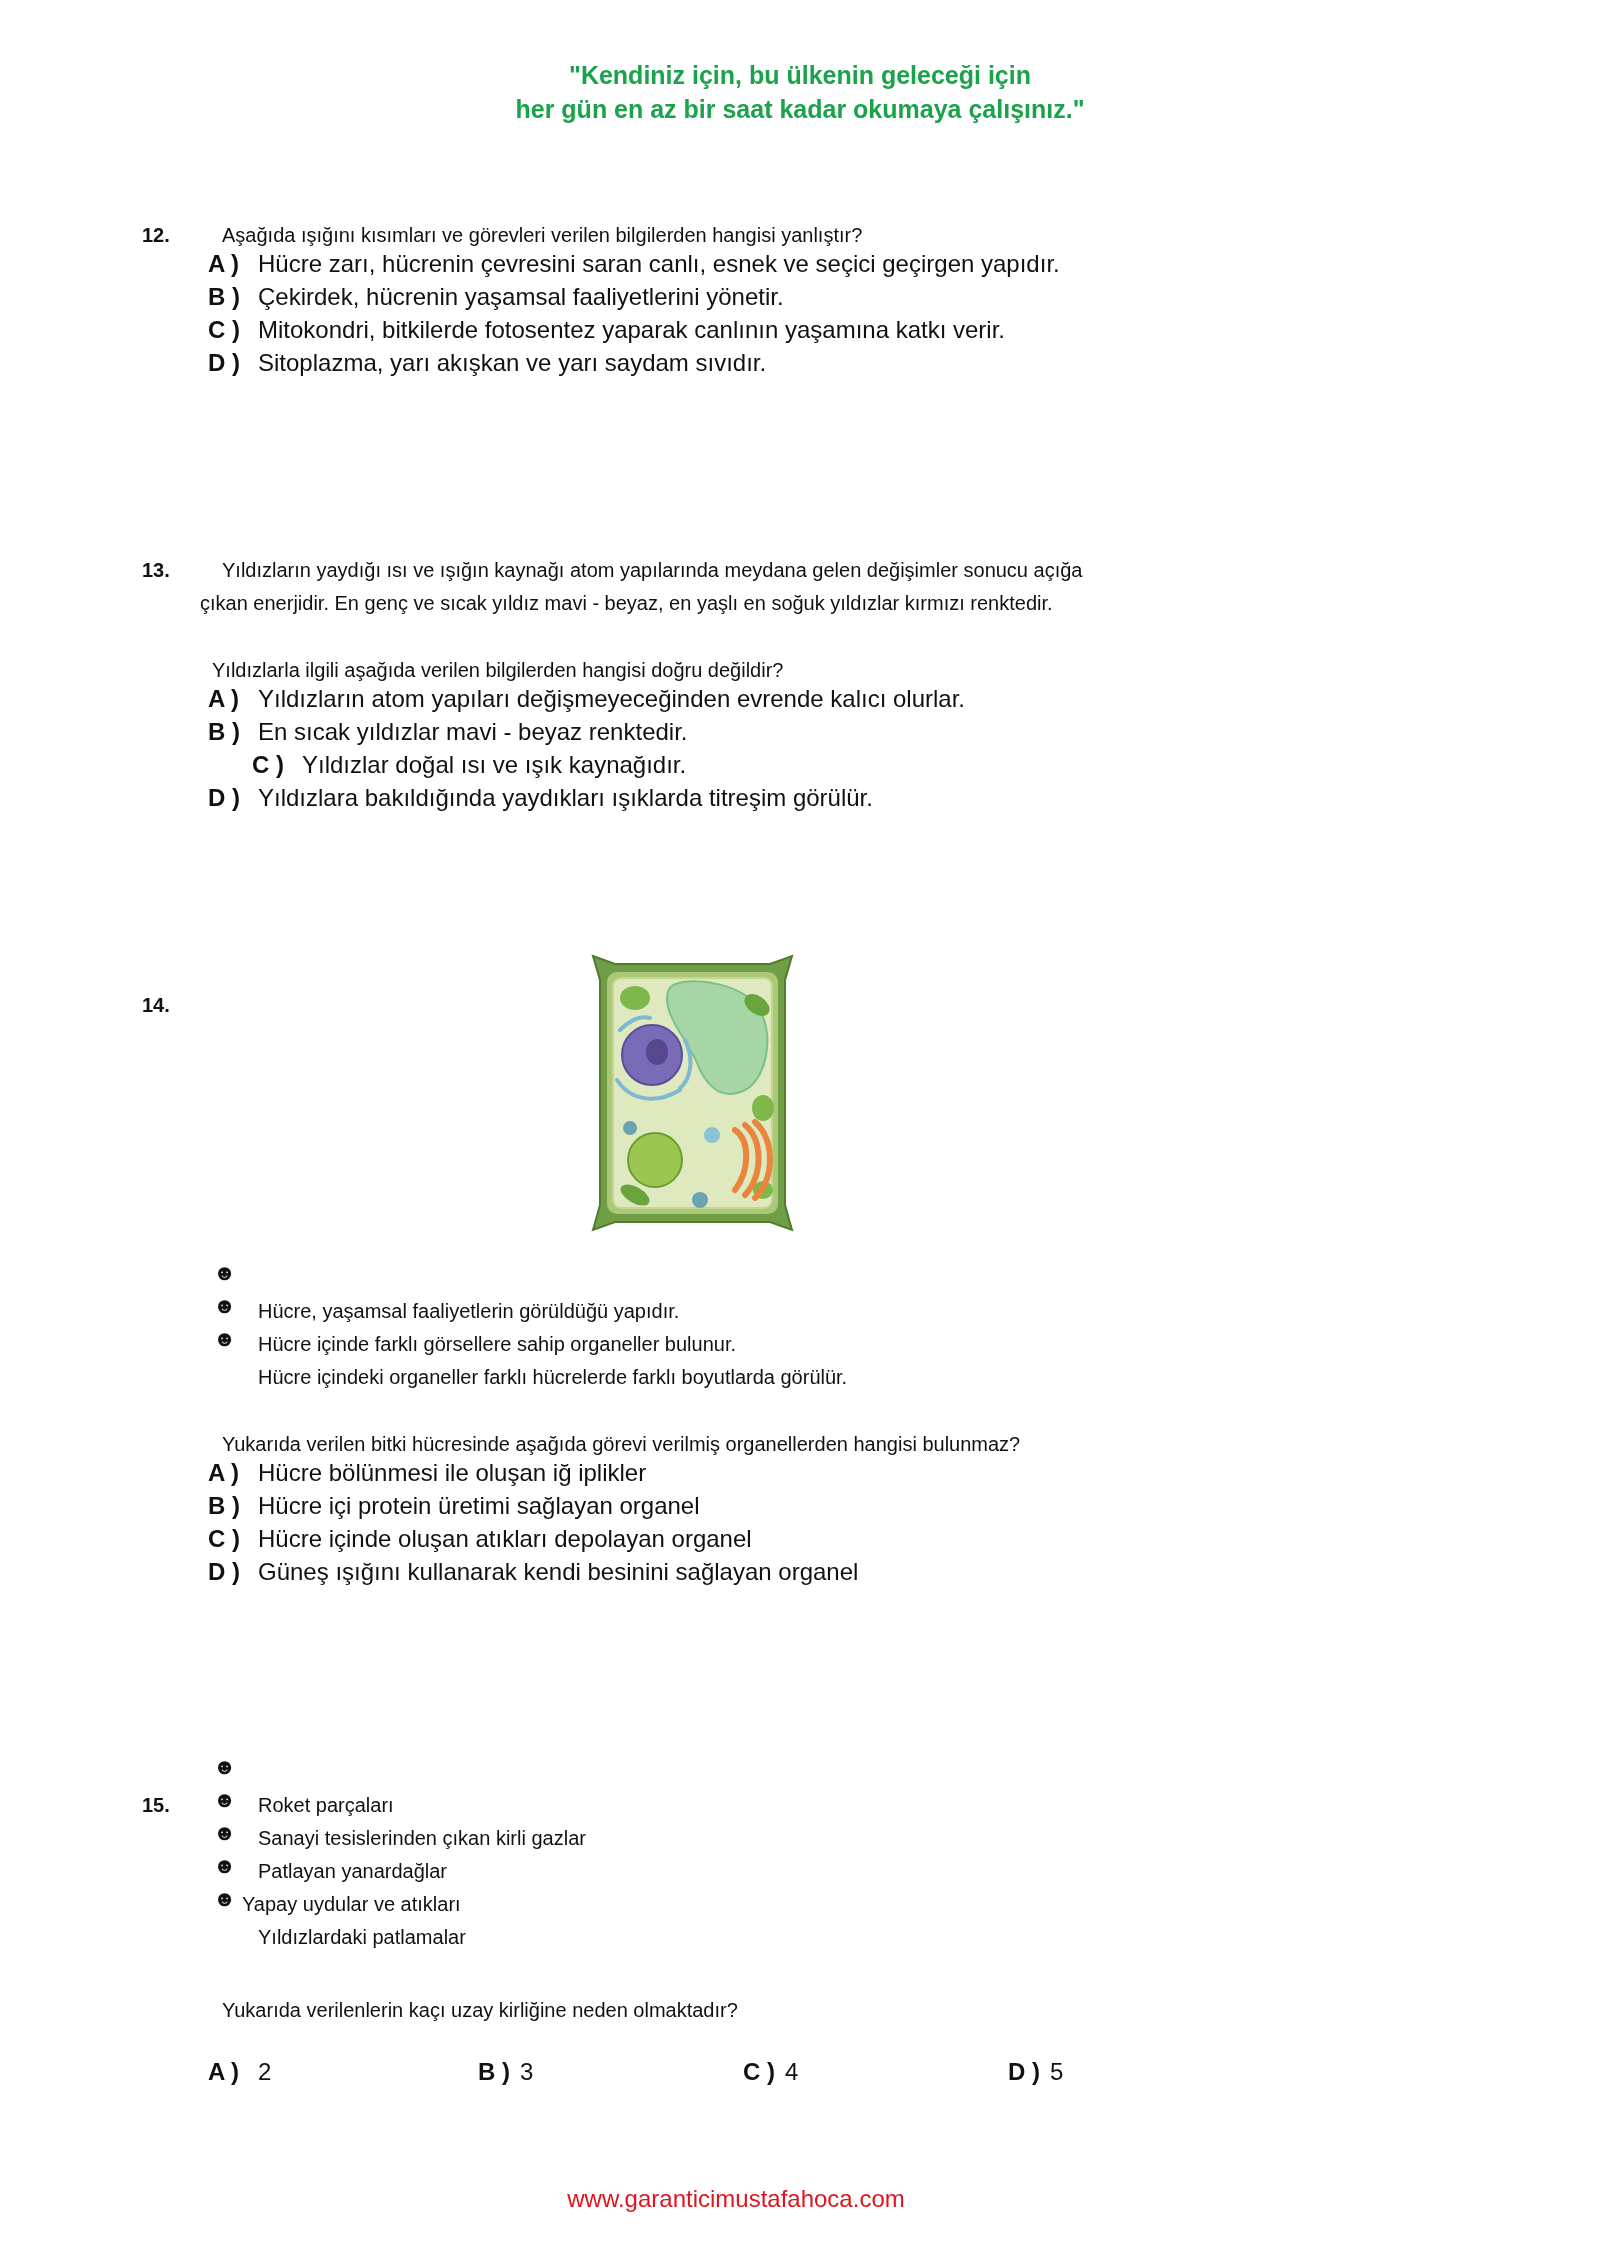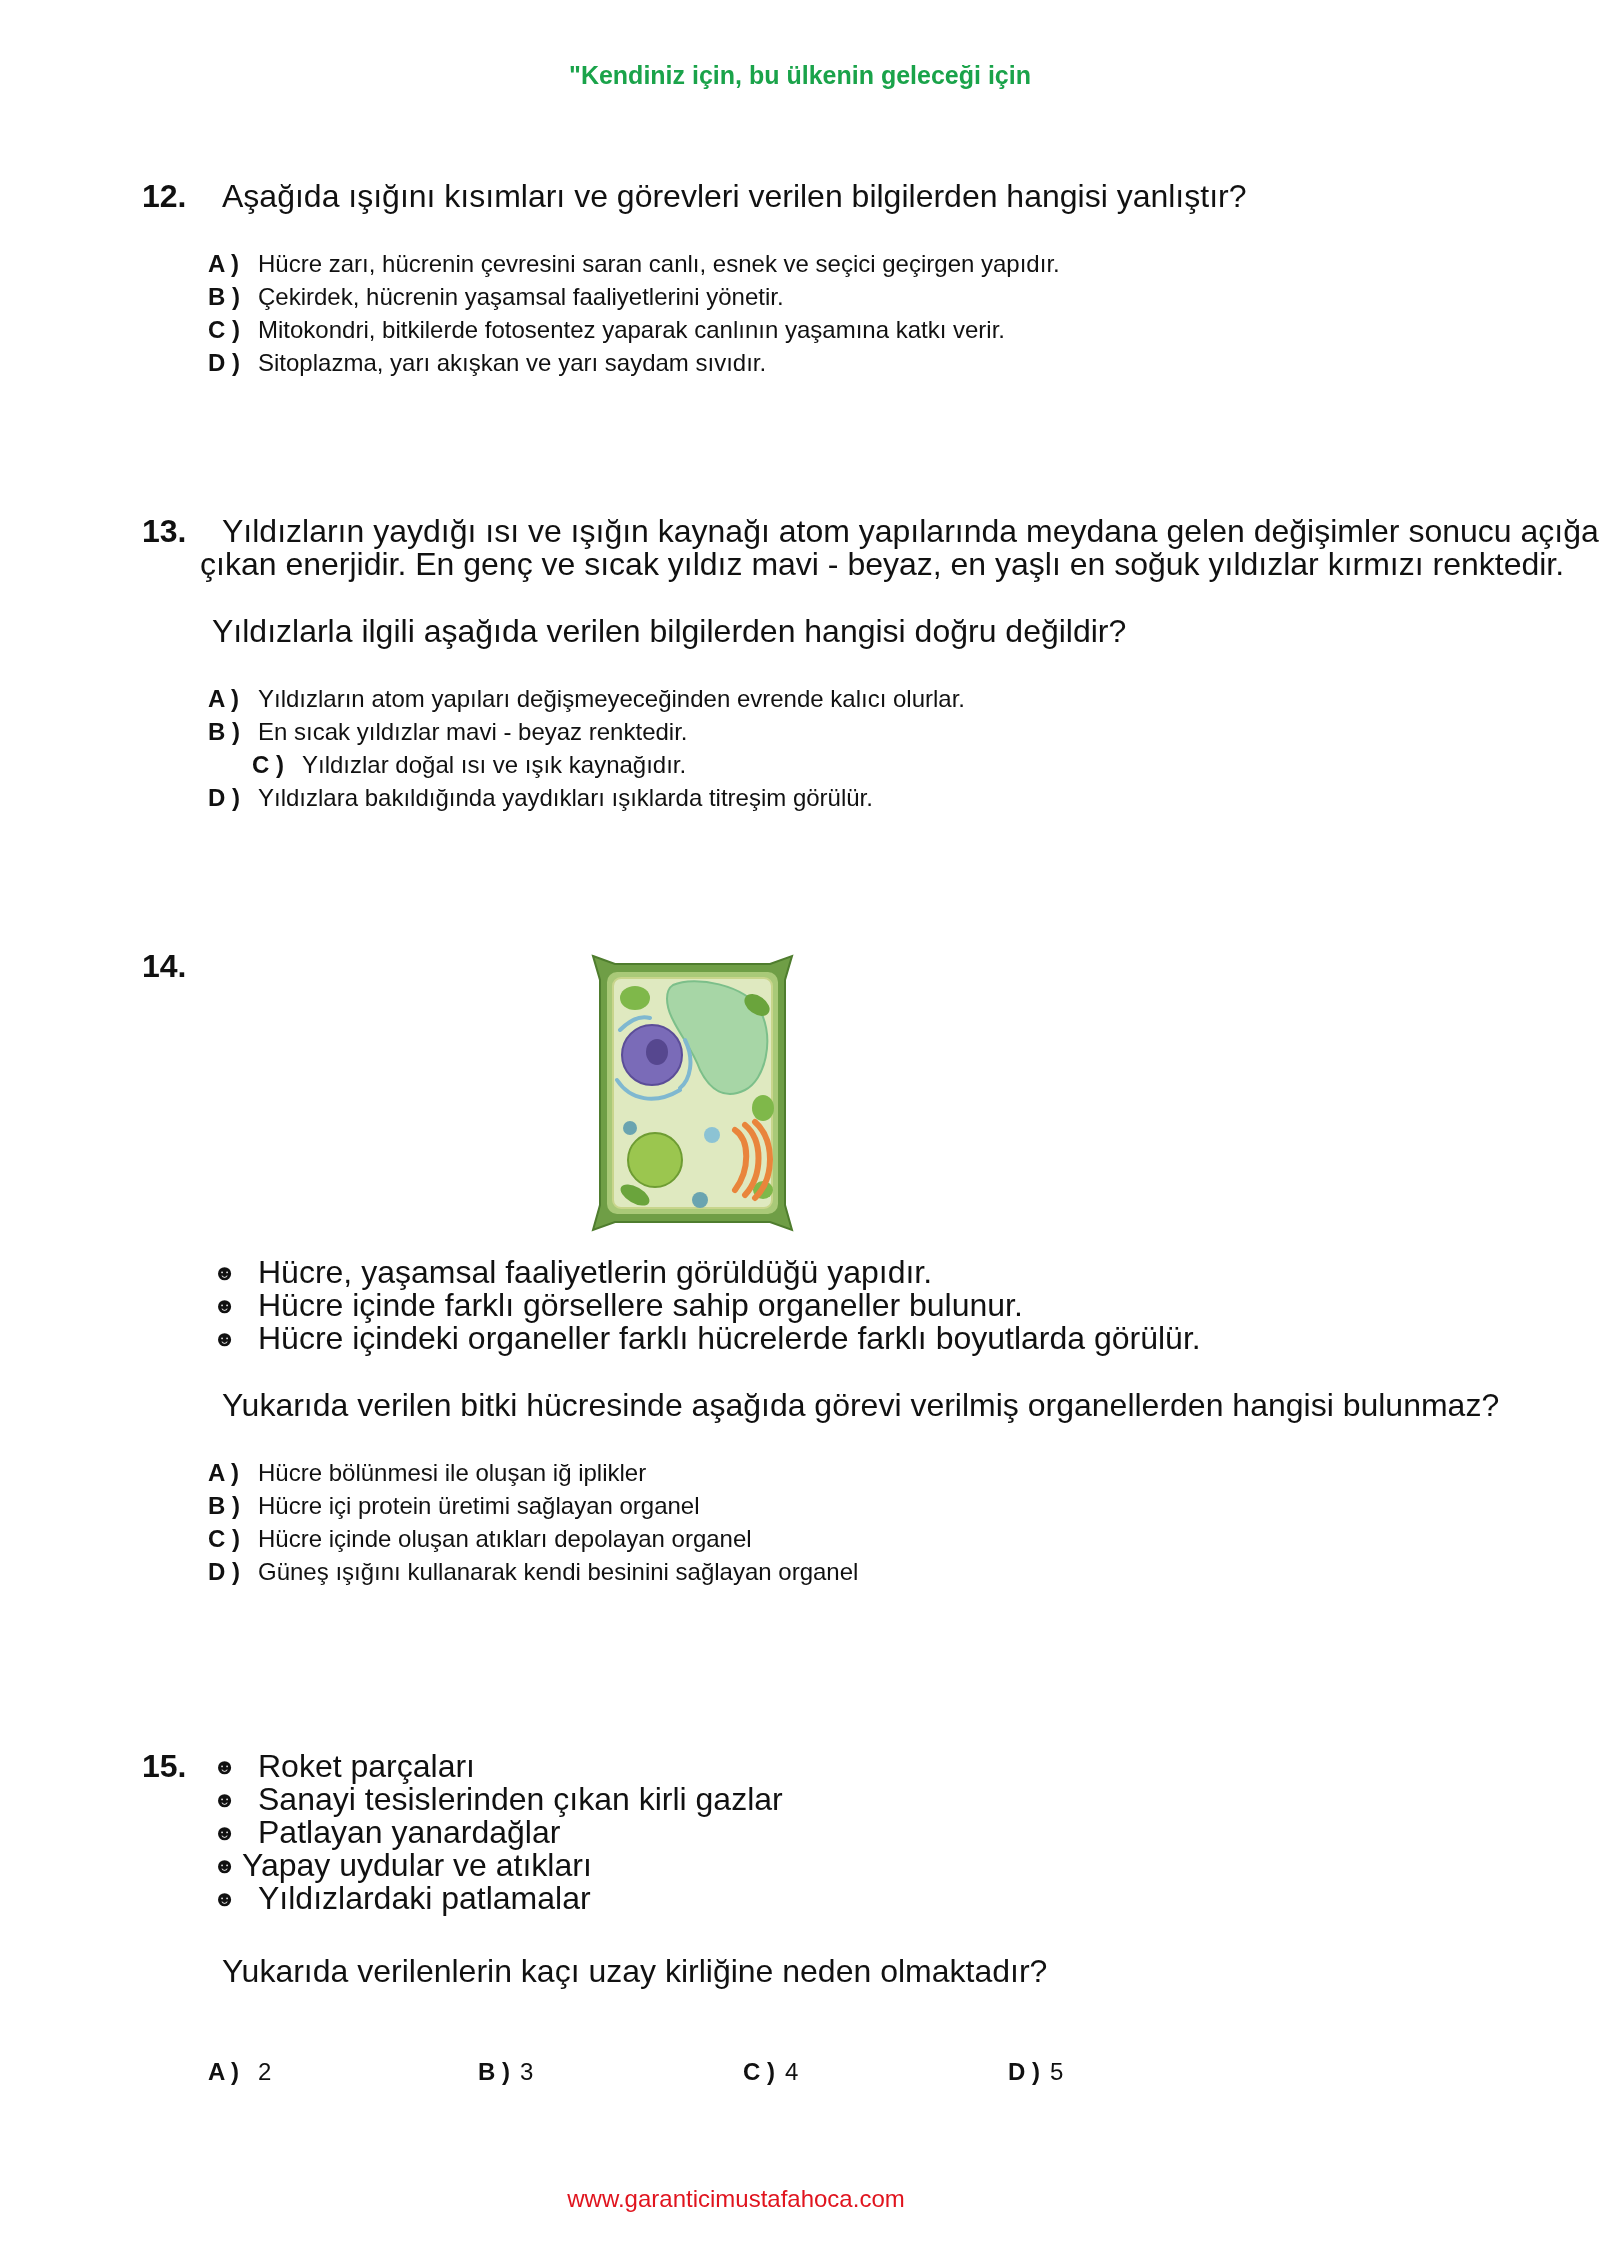--- a/index.html
+++ b/index.html
@@ -1,33 +1,34 @@
 <!DOCTYPE html>
 <html><head>
   <meta charset="utf-8">
   <style>
     html, body { margin: 0; padding: 0; background: #ffffff; }
     body { width: 1600px; height: 2262px; position: relative; overflow: hidden;
            font-family: "Liberation Sans", sans-serif; color: #111111; }
     .motto { position: absolute; left: 0; width: 1600px; top: 58px; text-align: center;
              color: #1aa34a; font-weight: bold; font-size: 25px; line-height: 34px; }
-    .abs { position: absolute; font-size: 32px; line-height: 33px; white-space: nowrap; }
+    .abs { position: absolute; font-size: 20px; line-height: 33px; white-space: nowrap; margin-top: 39px; }
     .qnum { font-weight: bold; }
     .opt { position: absolute; font-size: 24px; line-height: 33px; white-space: nowrap; }
     .opt .letter { font-weight: bold; display: inline-block; width: 50px; }
     .bullet { position: absolute; font-size: 22px; line-height: 33px; }
     .footer { position: absolute; top: 2185px; left: 0; width: 1472px; text-align: center;
               color: #e0141e; font-size: 24px; }
     .cell-img { position: absolute; left: 585px; top: 950px; width: 215px; height: 285px; }
   </style>
 </head>
 <body>
 
 <div class="motto">
   <div>"Kendiniz için, bu ülkenin geleceği için</div>
+  <div>her gün en az bir saat kadar okumaya çalışınız."</div>
 </div>
 
 <div>
   <span class="abs qnum" style="left:142px; top:180px;">12.</span>
   <span class="abs" style="left:222px; top:180px;">Aşağıda ışığını kısımları ve görevleri verilen bilgilerden hangisi yanlıştır?</span>
   <div class="opt" style="left:208px; top:247px;"><span class="letter">A )</span><span>Hücre zarı, hücrenin çevresini saran canlı, esnek ve seçici geçirgen yapıdır.</span></div>
   <div class="opt" style="left:208px; top:280px;"><span class="letter">B )</span><span>Çekirdek, hücrenin yaşamsal faaliyetlerini yönetir.</span></div>
   <div class="opt" style="left:208px; top:313px;"><span class="letter">C )</span><span>Mitokondri, bitkilerde fotosentez yaparak canlının yaşamına katkı verir.</span></div>
   <div class="opt" style="left:208px; top:346px;"><span class="letter">D )</span><span>Sitoplazma, yarı akışkan ve yarı saydam sıvıdır.</span></div>
 </div>

